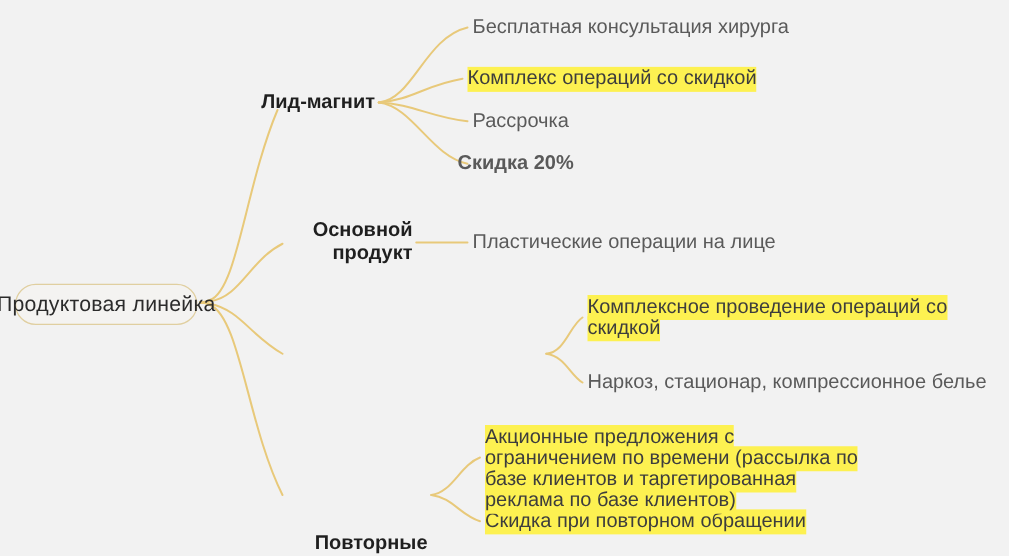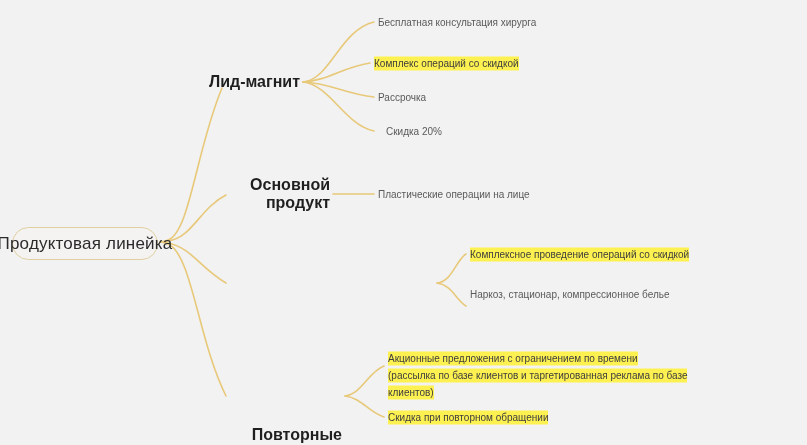--- a/index.html
+++ b/index.html
@@ -56,21 +56,21 @@
     position: absolute;
     font-size: 16px;
     font-weight: bold;
     color: #1f1f1f;
     text-align: right;
     transform: translateY(-50%);
   }
   
   .leaf-label {
     position: absolute;
-    font-size: 10px;
+    font-size: 16px;
     color: #5a5a5a;
     transform: translateY(-50%);
     line-height: 17px;
   }
   .leaf-label.highlight .hl {
     background: #fdf151;
     color: #3d3d3d;
     box-decoration-break: clone;
     -webkit-box-decoration-break: clone;
     padding: 1px 0 2px 0;
@@ -120,36 +120,36 @@
   </div>
 
   <div class="leaf-label highlight" style="left:374px; top:63px;">
     <span class="hl">Комплекс операций со скидкой</span>
   </div>
 
   <div class="leaf-label" style="left:378px; top:97px;">
     <span class="hl">Рассрочка</span>
   </div>
 
-  <div class="leaf-label" style="left:386px; top:131px;">
+  <div class="leaf-label" style="left:366px; top:131px;font-weight:bold;">
     <span class="hl">Скидка 20%</span>
   </div>
 
   <div class="branch-label" style="left:185px; top:194px; width:145px;">Основной продукт</div>
 
   <div class="leaf-label" style="left:378px; top:194px;">
     <span class="hl">Пластические операции на лице</span>
   </div>
 
 
   <div class="leaf-label highlight" style="left:470px; top:254px;">
     <span class="hl">Комплексное проведение операций со скидкой</span>
   </div>
 
-  <div class="leaf-label" style="left:470px; top:294px;">
+  <div class="leaf-label" style="left:470px; top:306px;">
     <span class="hl">Наркоз, стационар, компрессионное белье</span>
   </div>
 
   <div class="branch-label" style="left:197px; top:396px; width:145px;margin-top:48px;">Повторные продажи</div>
 
   <div class="leaf-label highlight" style="left:388px; top:417px;">
     <span class="hl">Скидка при повторном обращении</span>
   </div>
 
   <div class="leaf-label highlight wrap" style="left:388px; top:375px;">

